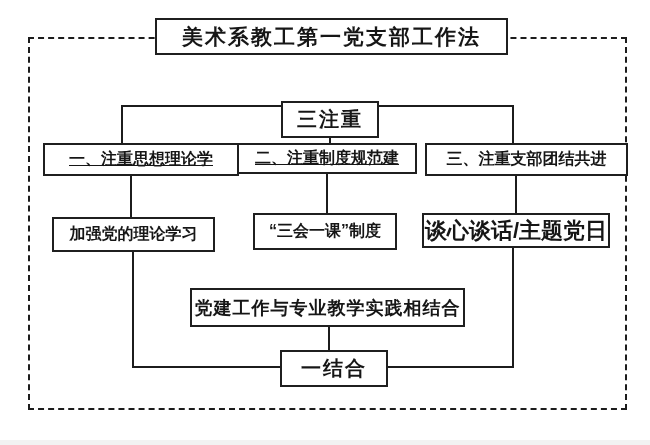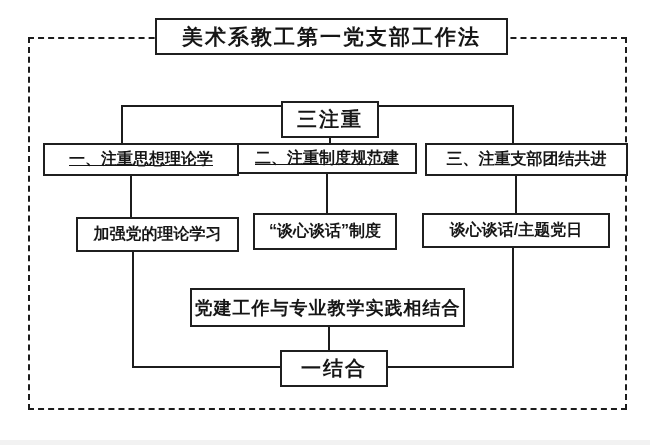--- a/index.html
+++ b/index.html
@@ -30,23 +30,23 @@
     z-index:2;
   }
   .title-box{
     left:155px;top:18px;width:353px;height:37px;
     font-size:21px;letter-spacing:2px;z-index:3;
   }
   .node-top{left:281px;top:101px;width:98px;height:37px;font-size:20px;letter-spacing:2px;}
   .h1{left:43px;top:143px;width:196px;height:33px;font-size:16px;text-decoration:underline;}
   .h2{left:237px;top:143px;width:180px;height:31px;font-size:16px;text-decoration:underline;}
   .h3{left:425px;top:143px;width:203px;height:33px;font-size:16px;}
-  .d1{left:52px;top:217px;width:163px;height:35px;font-size:16px;margin-left:24px;}
+  .d1{left:52px;top:217px;width:163px;height:35px;font-size:16px;}
   .d2{left:253px;top:213px;width:144px;height:37px;font-size:16px;}
-  .d3{left:422px;top:213px;width:188px;height:35px;font-size:16px;}
+  .d3{left:422px;top:213px;width:188px;height:35px;font-size:22px;}
   .integration{left:190px;top:288px;width:275px;height:39px;font-size:18px;letter-spacing:1px;}
   .node-bottom{left:280px;top:350px;width:108px;height:37px;font-size:20px;letter-spacing:2px;}
   
   .photo-edge{position:absolute;left:0;bottom:0;width:650px;height:5px;background:#ededed;opacity:.7;}
 </style>
 </head>
 <body>
 
 <div class="stage">
 
@@ -70,21 +70,21 @@
 
   <div class="node title-box">美术系教工第一党支部工作法</div>
 
   <div class="node node-top">三注重</div>
 
   <div class="node h1">一、注重思想理论学</div>
   <div class="node h2">二、注重制度规范建</div>
   <div class="node h3">三、注重支部团结共进</div>
 
   <div class="node d1">加强党的理论学习</div>
-  <div class="node d2">“谈心谈话”制度</div>
+  <div class="node d2">“三会一课”制度</div>
   <div class="node d3">谈心谈话/主题党日</div>
 
   <div class="node integration">党建工作与专业教学实践相结合</div>
 
   <div class="node node-bottom">一结合</div>
 
   <div class="photo-edge"></div>
 </div>
 
 </body></html>

